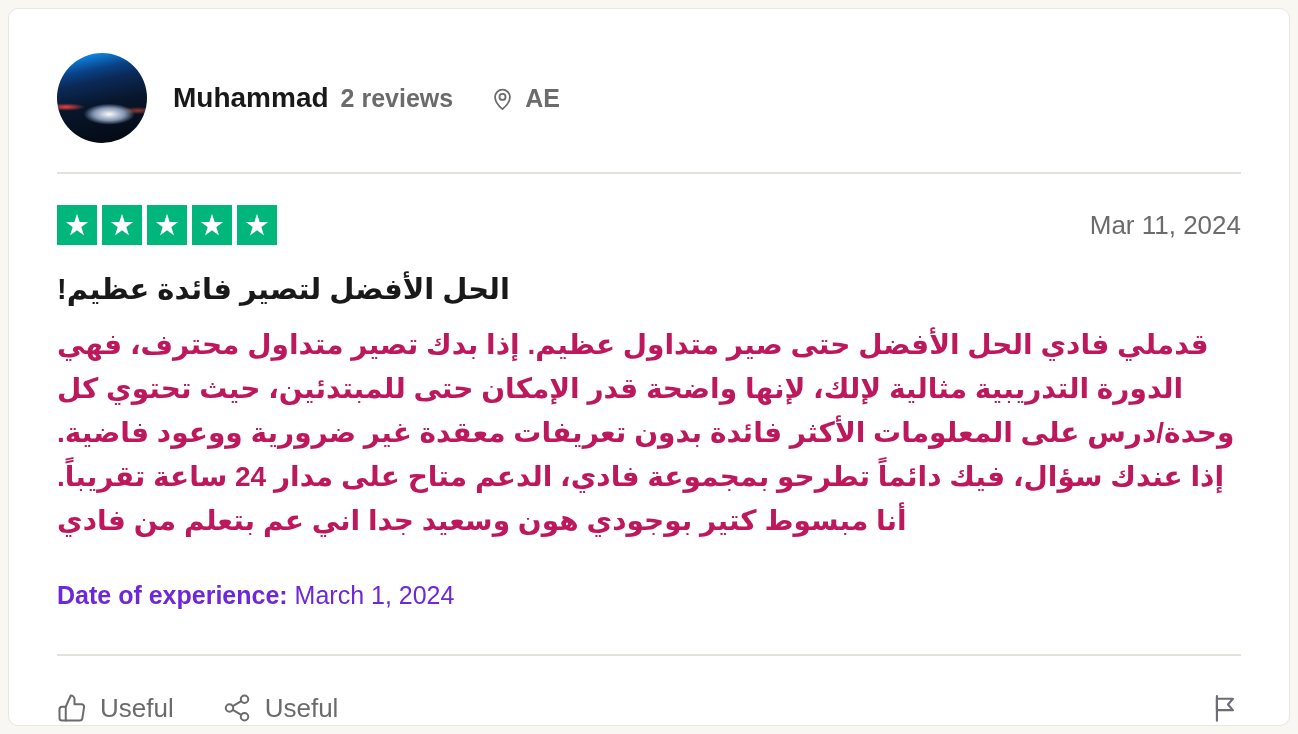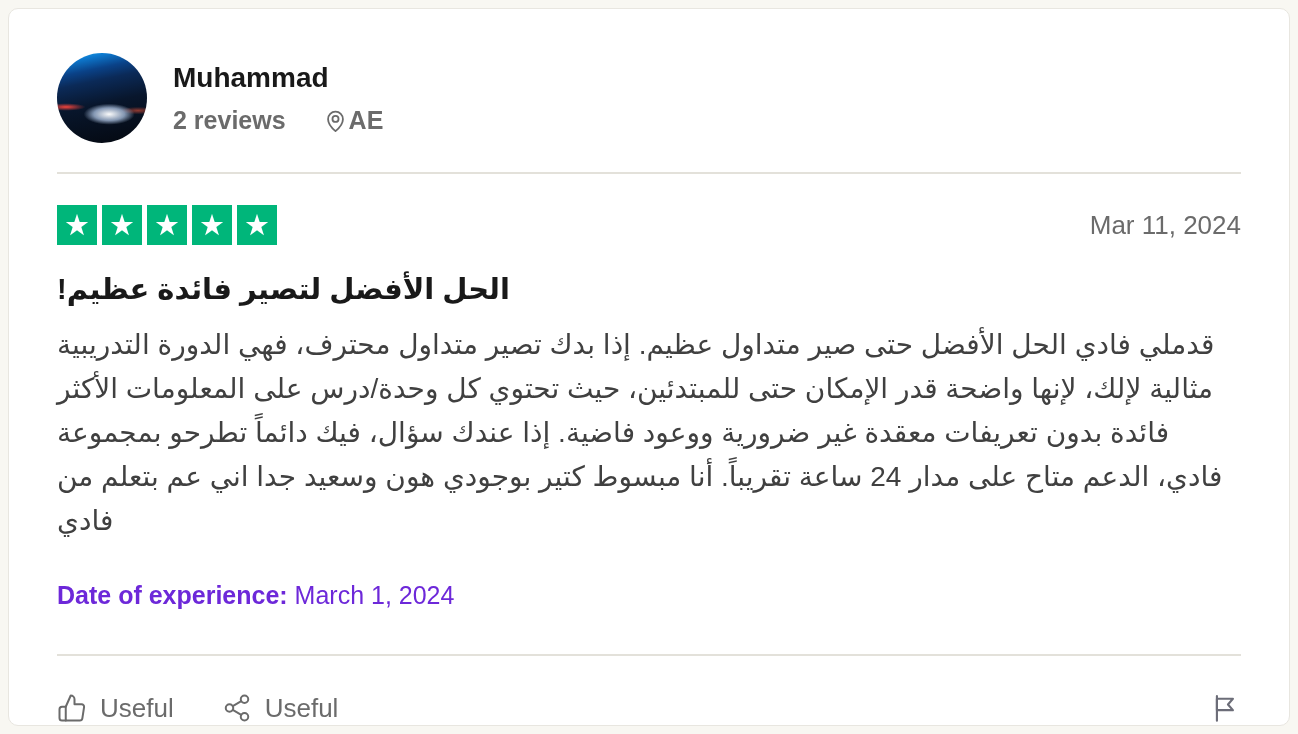--- a/index.html
+++ b/index.html
@@ -26,25 +26,25 @@
   .avatar {
     width: 90px; height: 90px; border-radius: 50%;
     flex: 0 0 auto;
     background:
       radial-gradient(ellipse 34px 14px at 58% 68%, rgba(255,255,255,0.98), rgba(199,222,255,0.65) 45%, rgba(60,110,170,0) 75%),
       radial-gradient(ellipse 26px 5px at 10% 60%, rgba(255,70,60,0.95), rgba(255,70,60,0) 75%),
       radial-gradient(ellipse 24px 5px at 90% 64%, rgba(255,90,60,0.55), rgba(255,70,60,0) 75%),
       linear-gradient(168deg, #2ab6ee 0%, #0d7ad0 10%, #0a4288 22%, #0b2a58 33%, #08162c 55%, #04080f 100%);
     cursor: pointer;
   }
-  .reviewer-info { display: flex; flex-direction: column; gap: 12px; }
+  .reviewer-info { display: flex; flex-direction: row; gap: 12px; }
   .reviewer-name { font-size: 28px; font-weight: 700; color: #191919; cursor: pointer; }
   .reviewer-meta { display: flex; align-items: center; gap: 36px; color: #6b6b6b; font-size: 25px; font-weight: bold; }
   .reviews-count { cursor: pointer; }
-  .location { display: flex; align-items: center; }
+  .location { display: flex; align-items: center; gap: 9px; }
   .icon { flex: 0 0 auto; display: inline-block; }
   
   .divider { border: none; border-top: 2px solid #e3e1da; margin: 0; }
   .divider.top { margin-top: 27px; }
   .divider.bottom { margin-top: 44px; }
   
   .rating-row { margin-top: 31px; display: flex; align-items: center; justify-content: space-between; }
   .stars { display: flex; gap: 5px; }
   .star {
     width: 40px; height: 40px;
@@ -55,21 +55,21 @@
   .review-date { color: #6b6b6b; font-size: 26px; }
   
   .rtl { direction: rtl; text-align: left; }
   .review-title {
     margin: 27px 0 0 0;
     font-size: 29px; font-weight: 700; color: #191919;
     cursor: pointer;
   }
   .review-body {
     margin: 17px 0 0 0;
-    font-size: 28px; line-height: 44px; color: #404040;
+    font-size: 28px; line-height: 44px; color: #be185d; font-weight: bold;
   }
   .experience { margin: 38px 0 0 0; font-size: 25px; color: #6d28d9; }
   .experience b { font-weight: 700; }
   
   .footer {
     height: 104px;
     display: flex; align-items: center; gap: 48px;
   }
   .footer-btn {
     background: none; border: none; padding: 0;

